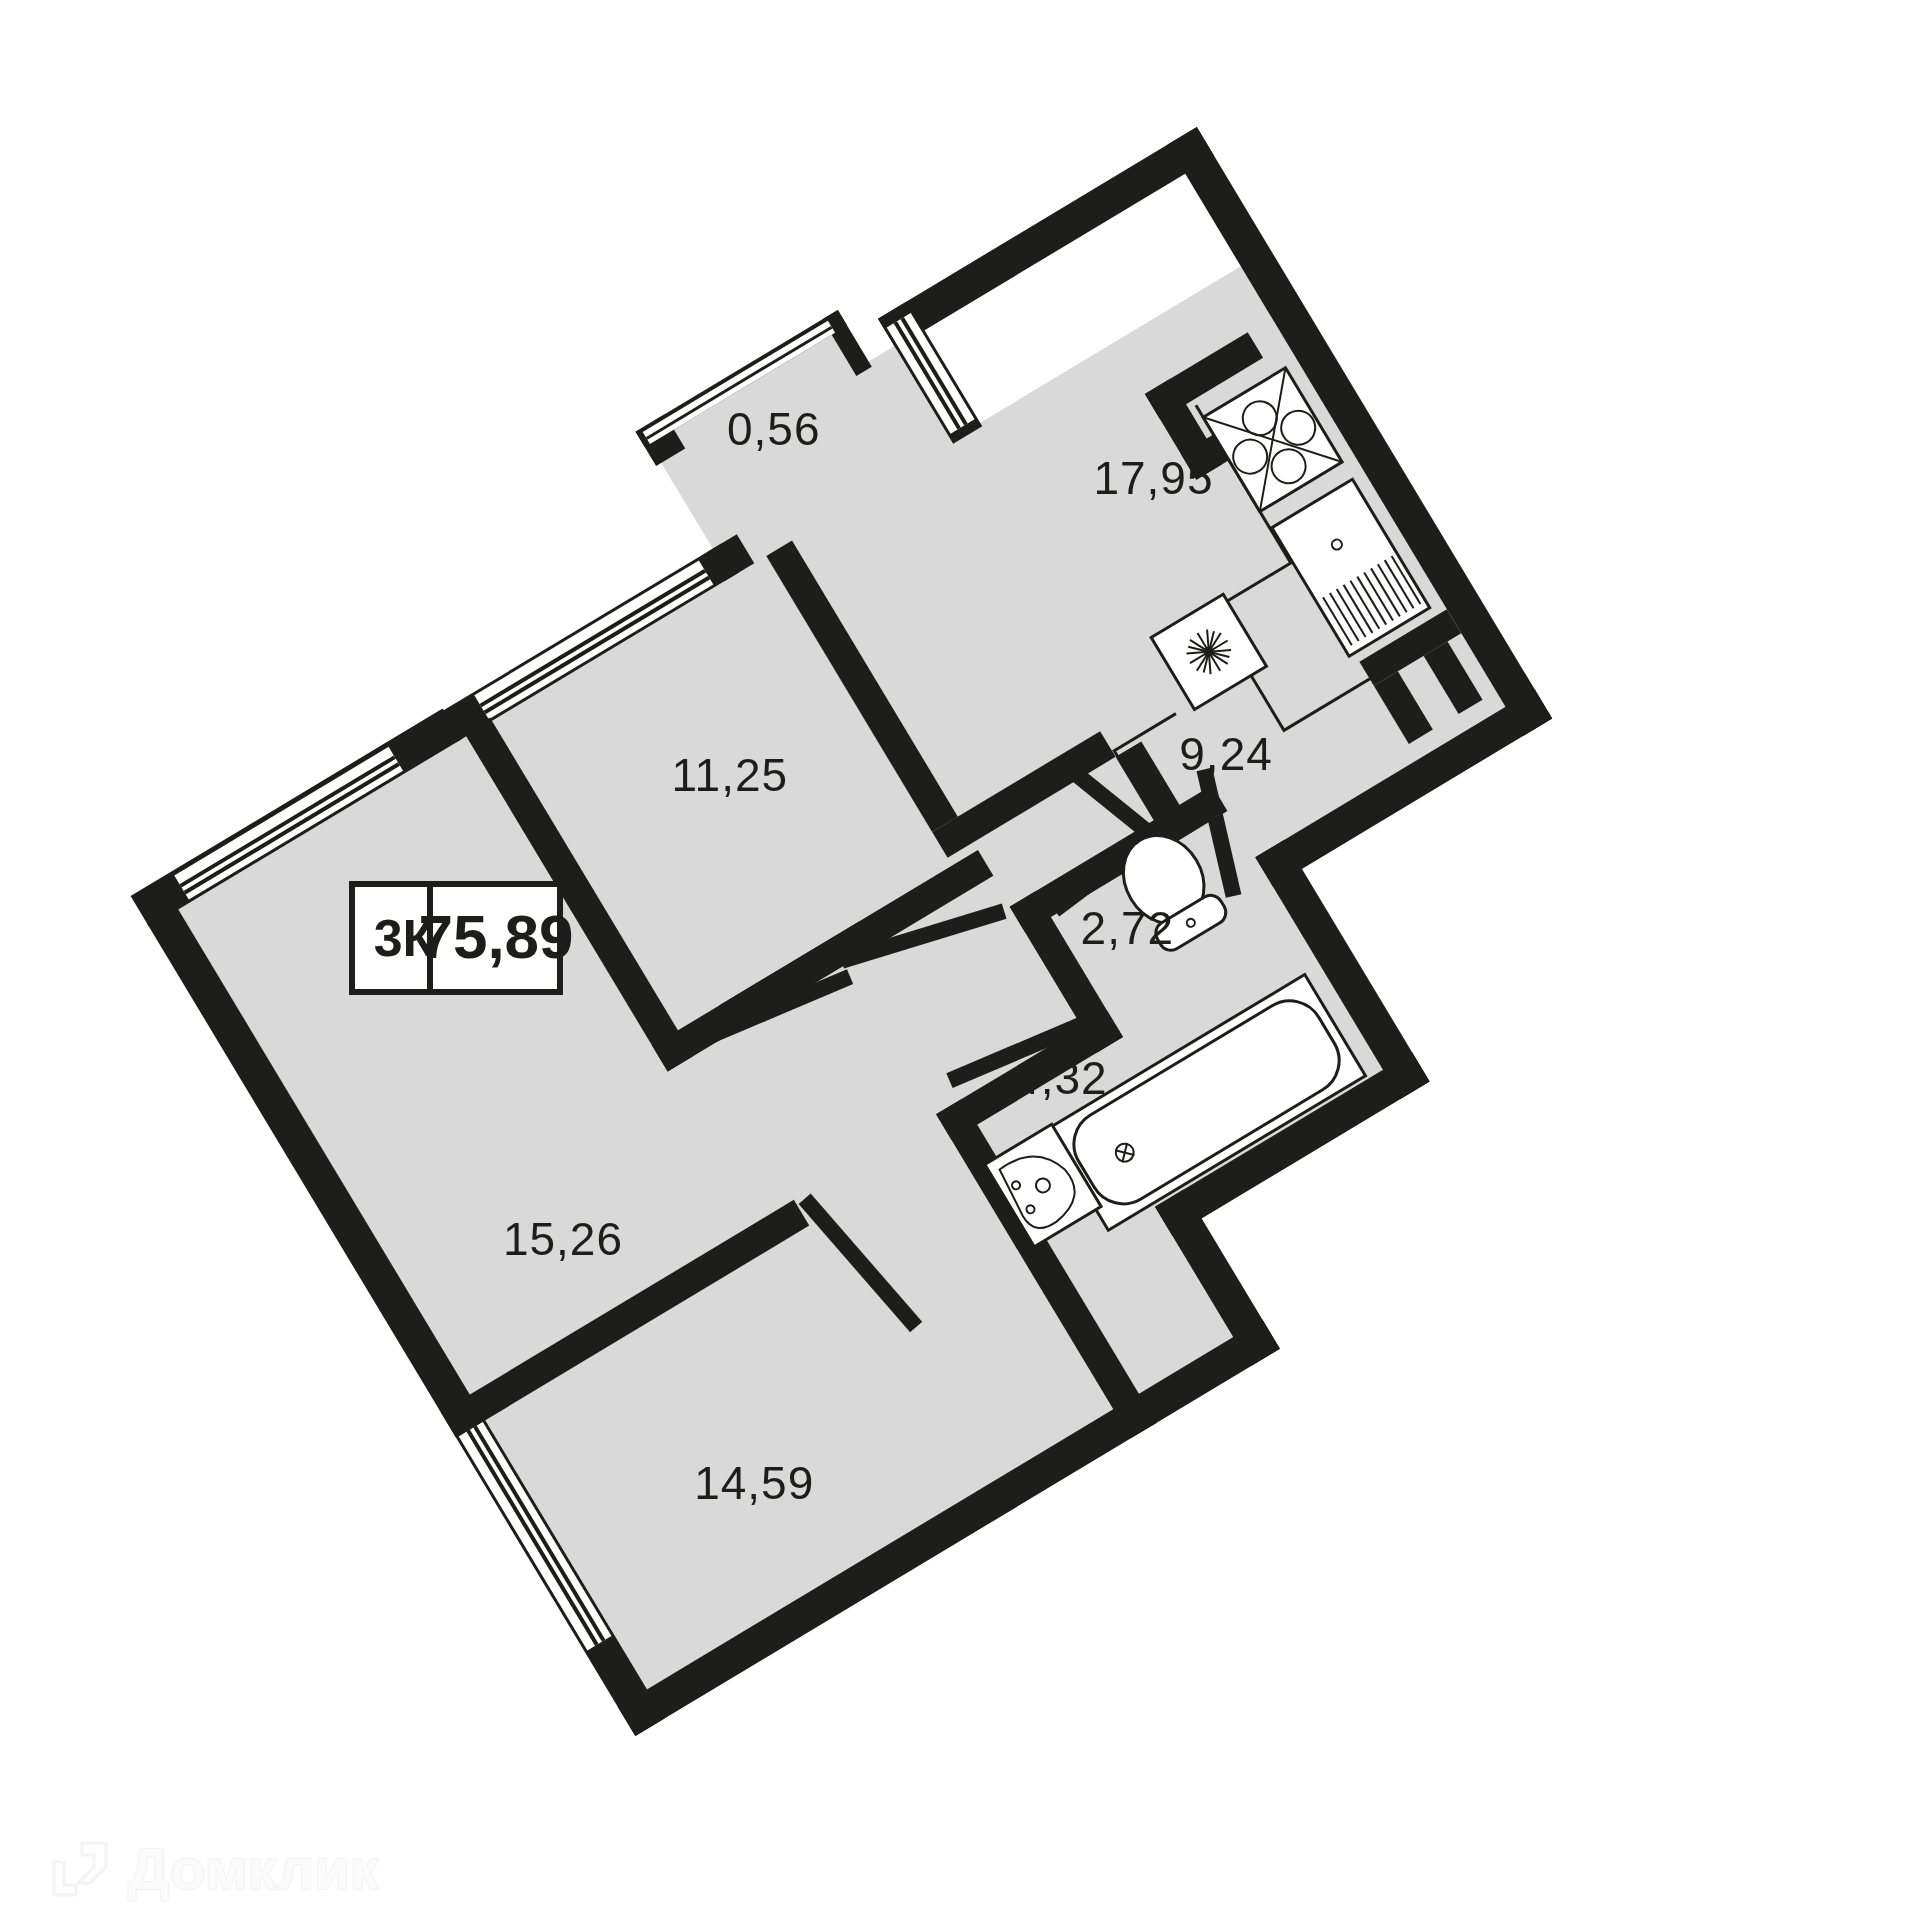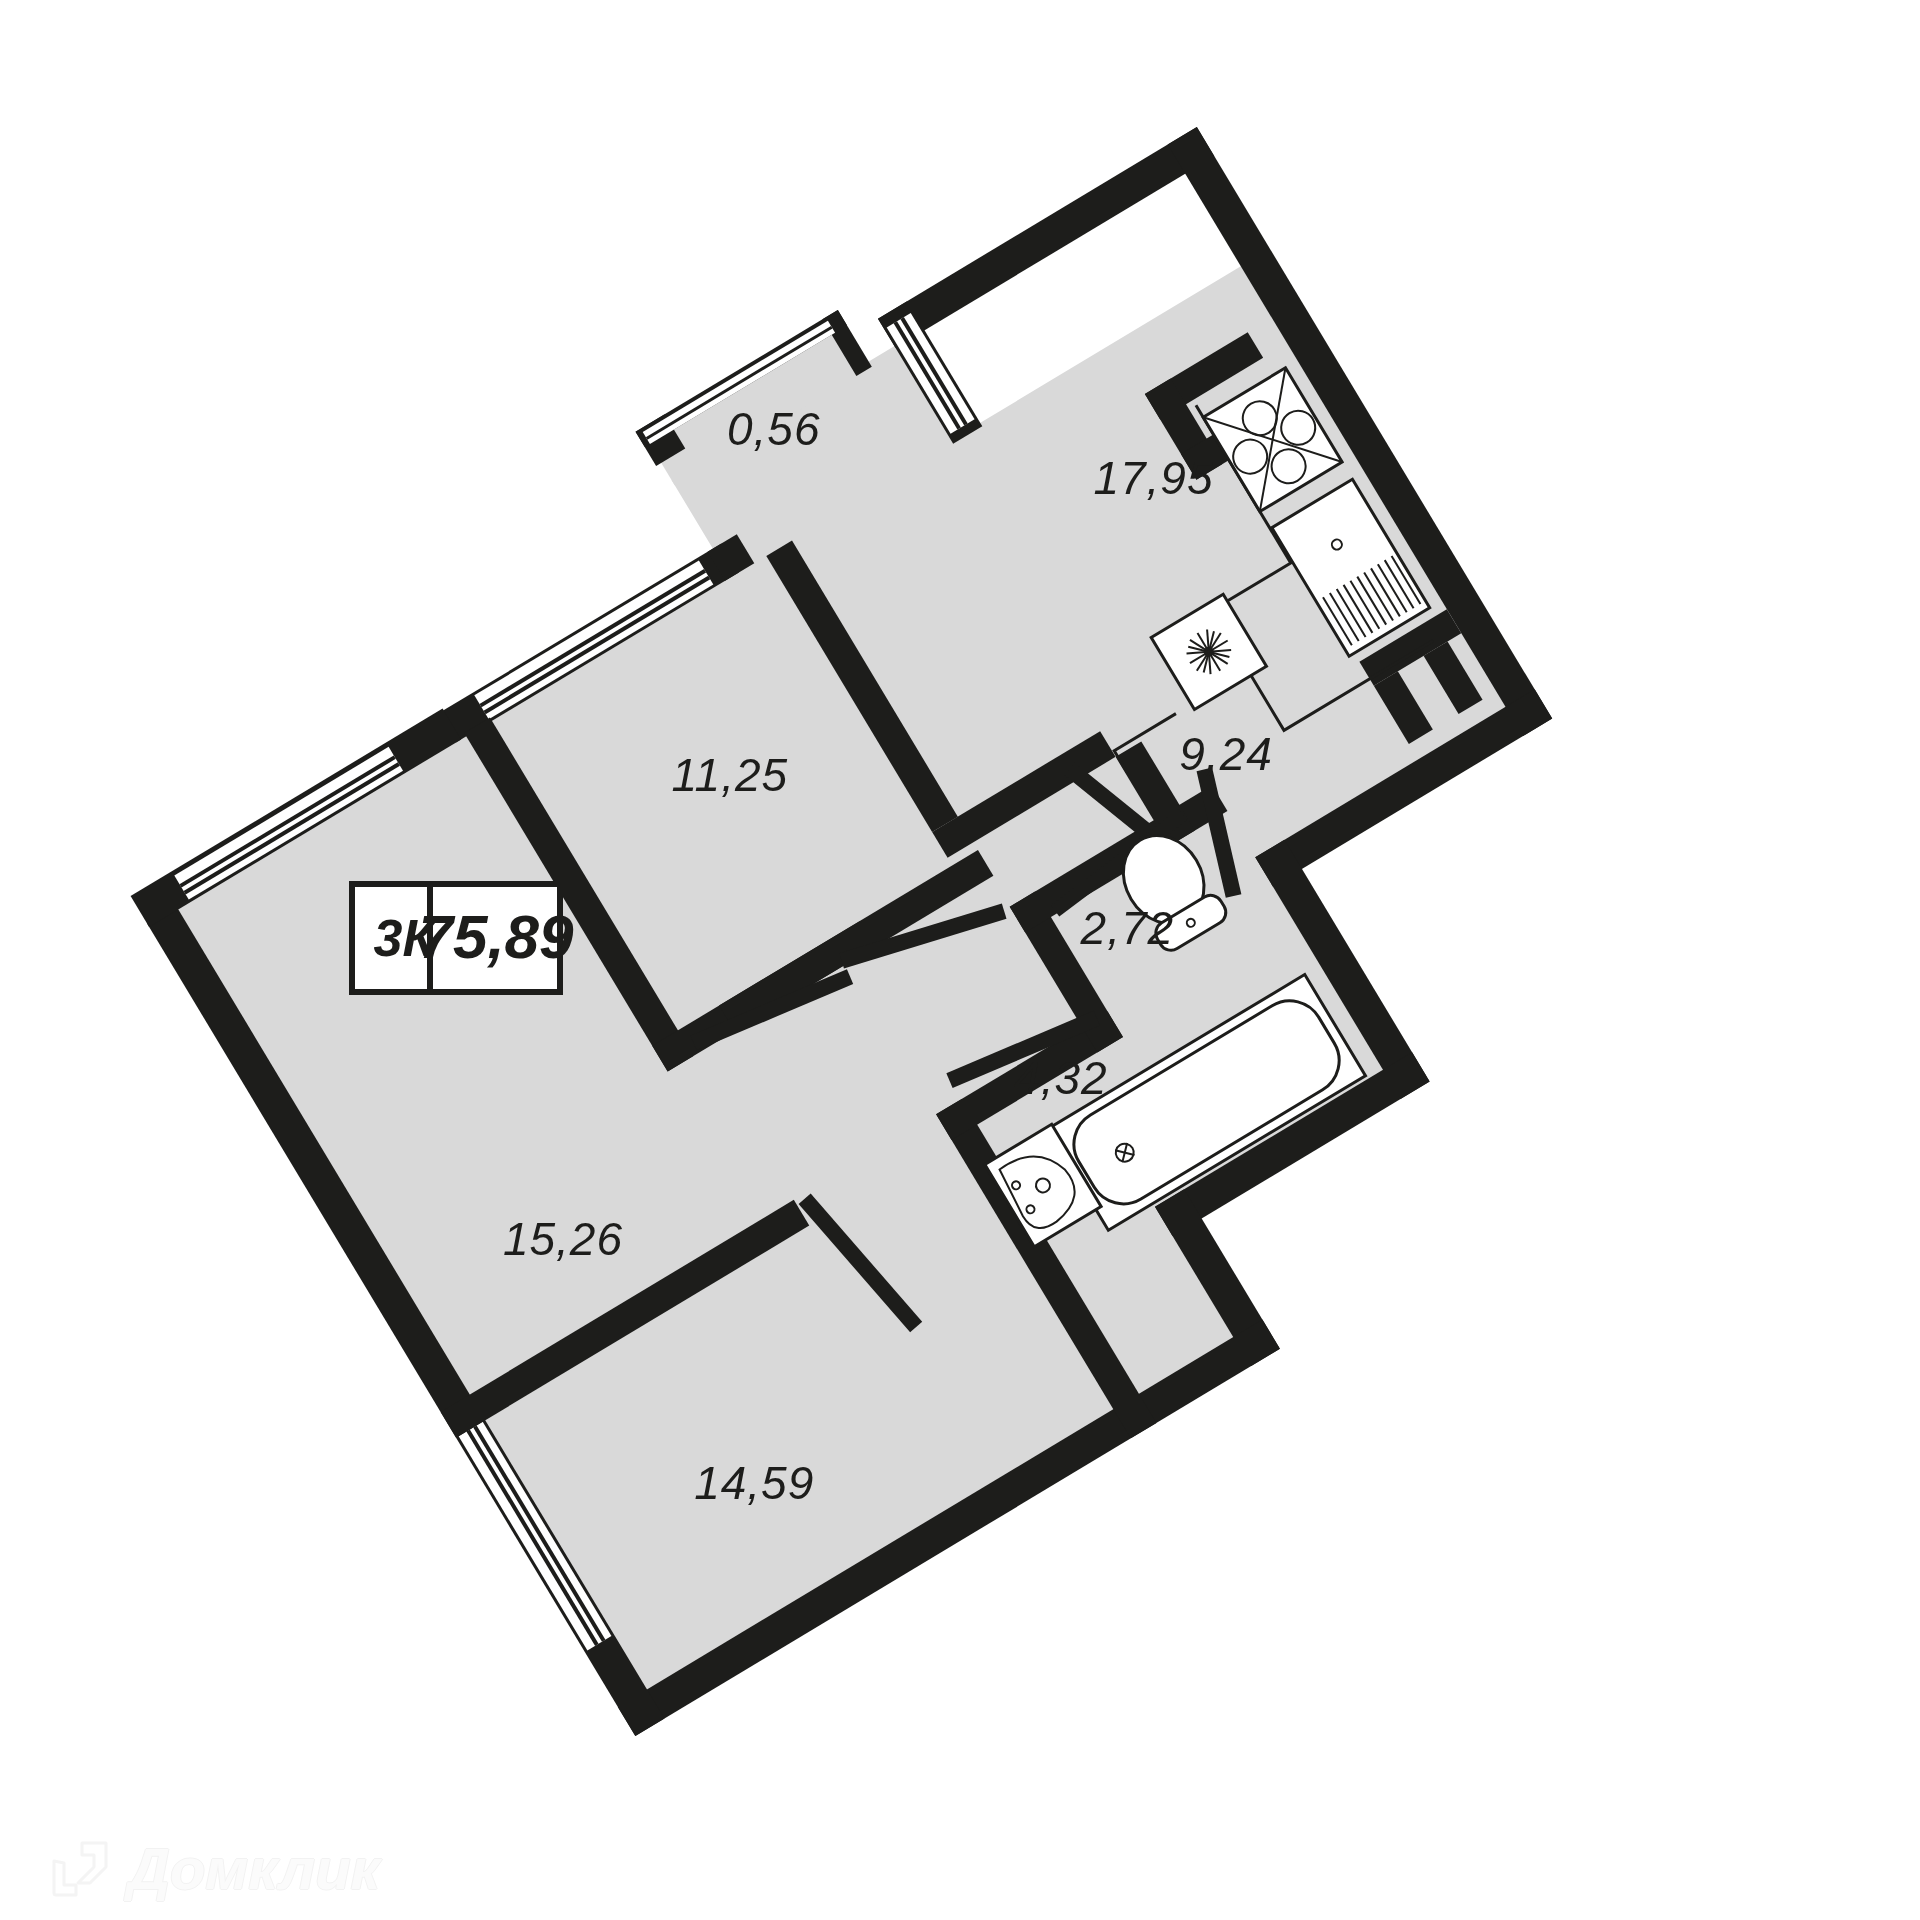--- a/index.html
+++ b/index.html
@@ -12,21 +12,20 @@
     height: 1920px;
     position: relative;
     overflow: hidden;
     font-family: "Liberation Sans", sans-serif;
   }
   #floorplan-root {
     position: absolute;
     inset: 0;
     width: 1920px;
     height: 1920px;
-    font-style: italic;
   }
   svg.plan {
     display: block;
     width: 1920px;
     height: 1920px;
   }
   .wall      { fill: #1d1d1b; }
   .room      { fill: #d9d9d9; }
   .white     { fill: #ffffff; }
   .fixline   { fill: none; stroke: #1d1d1b; stroke-width: 3; }

